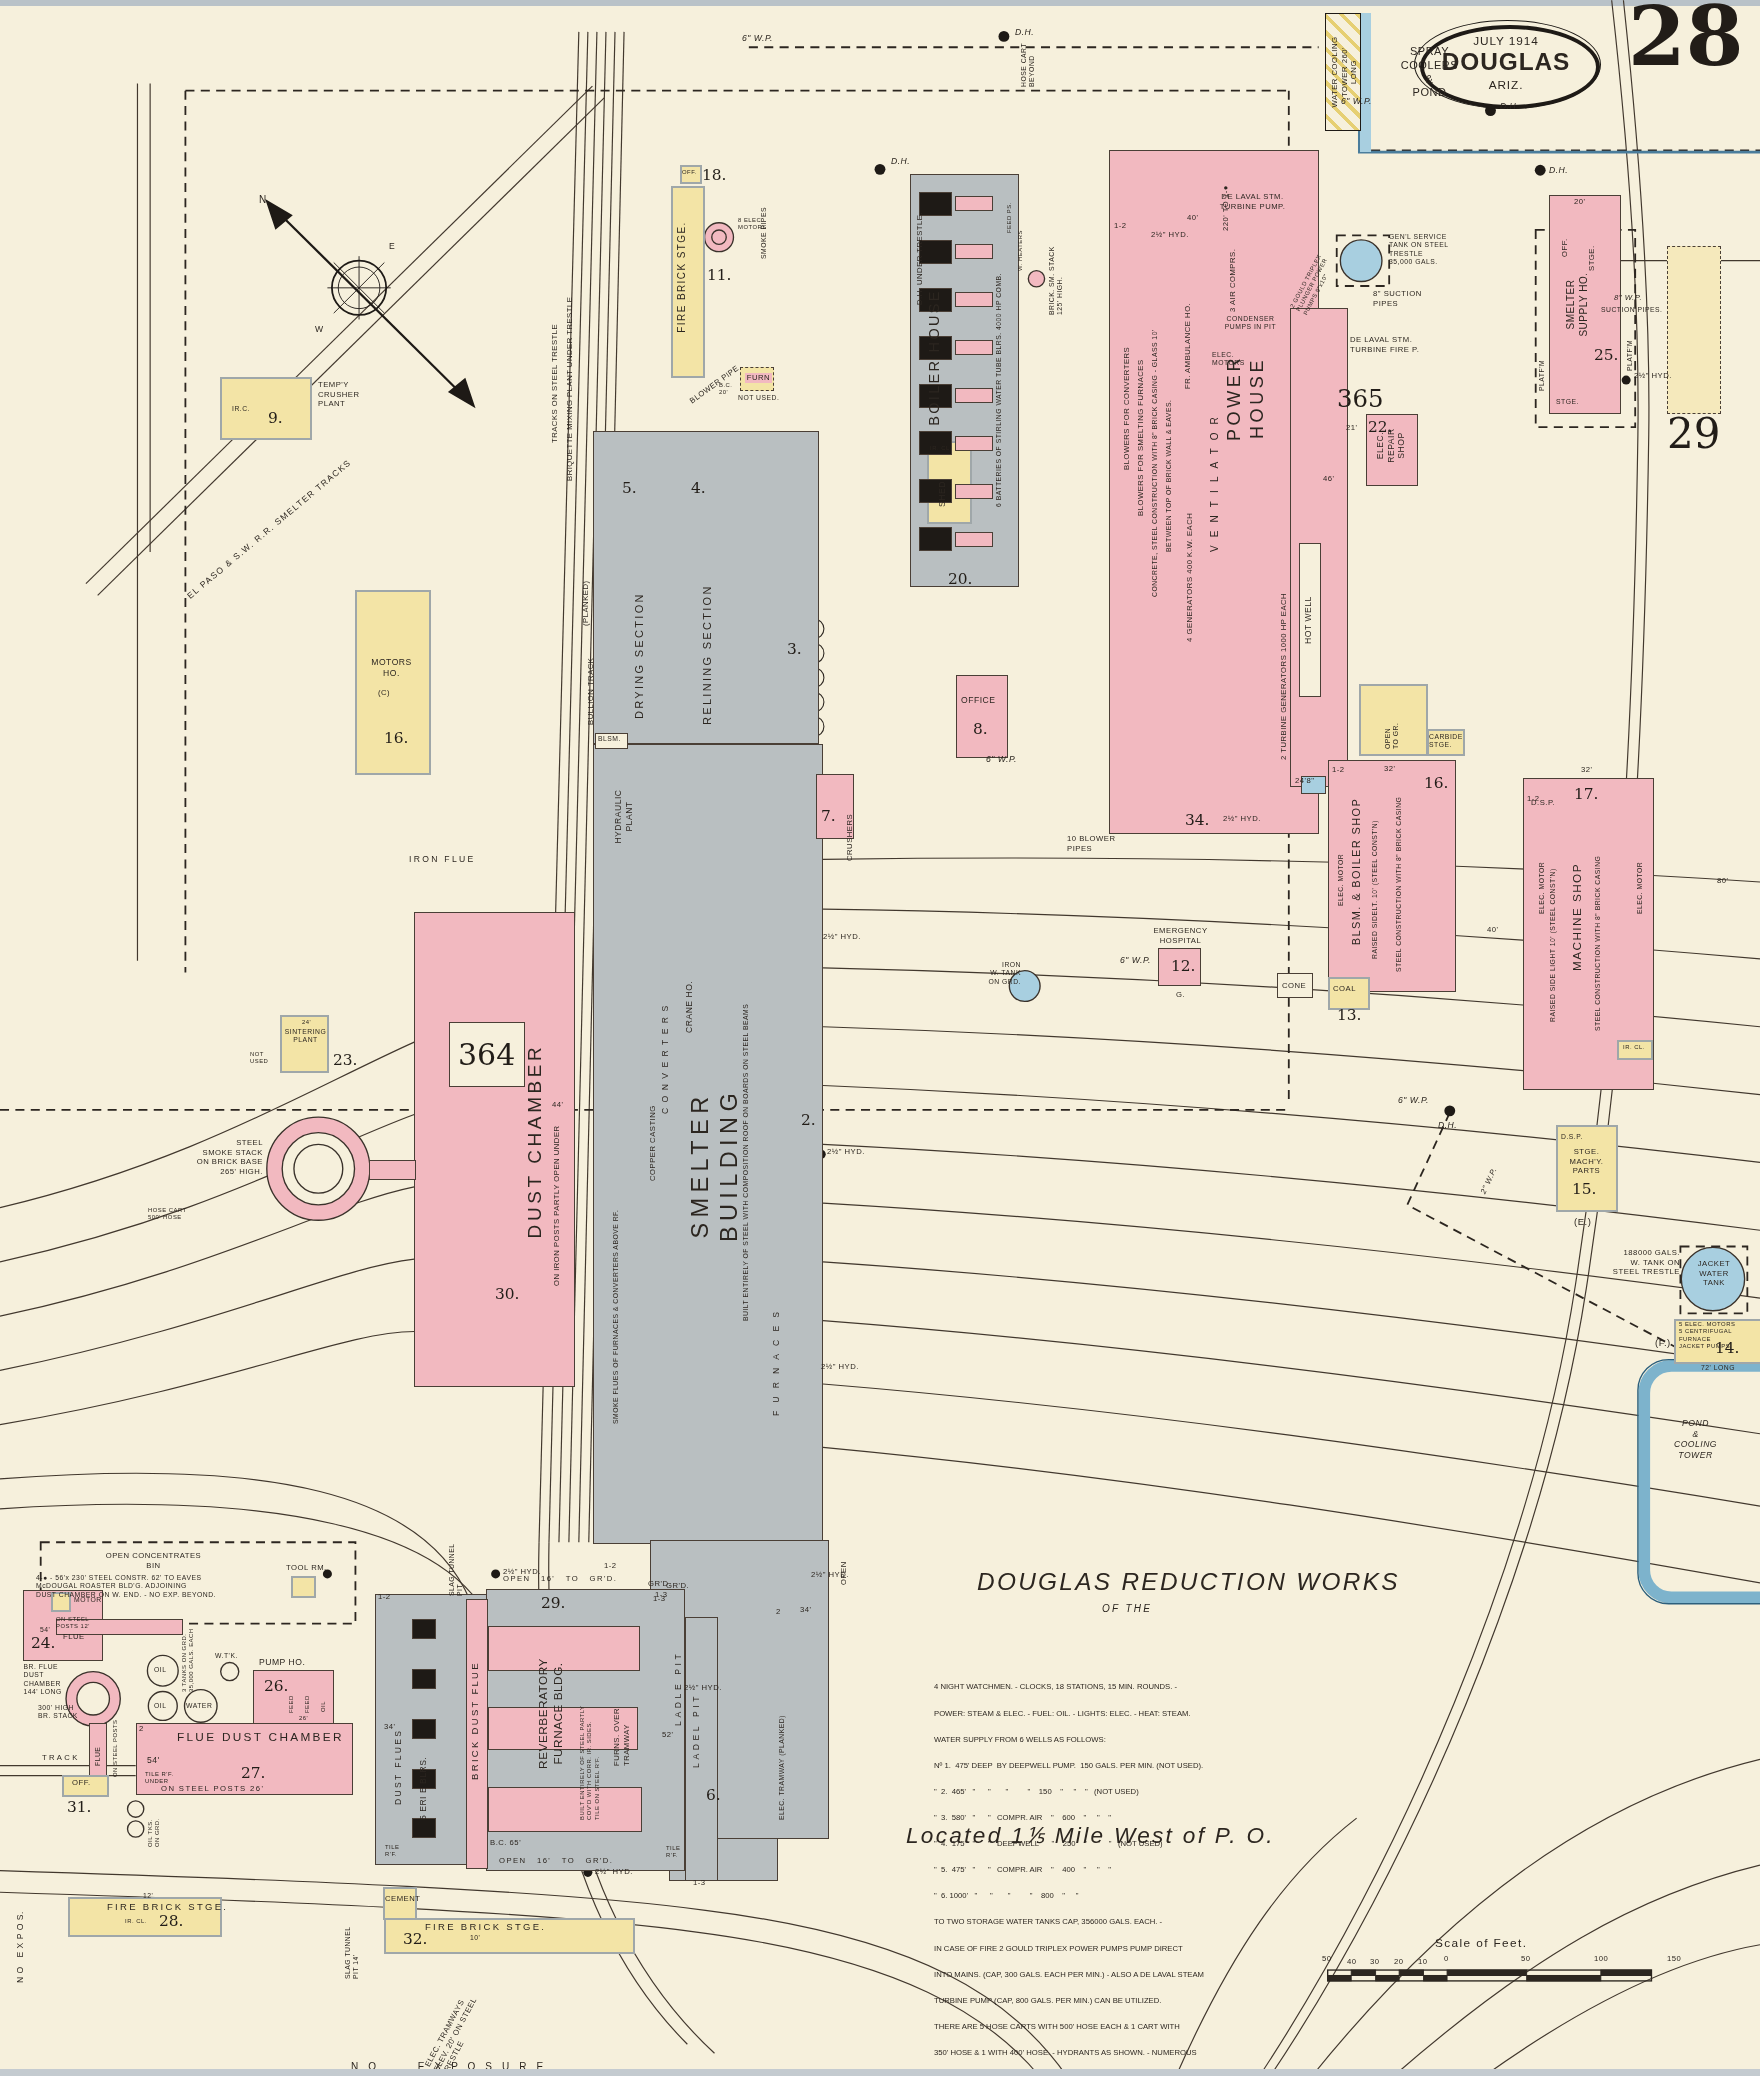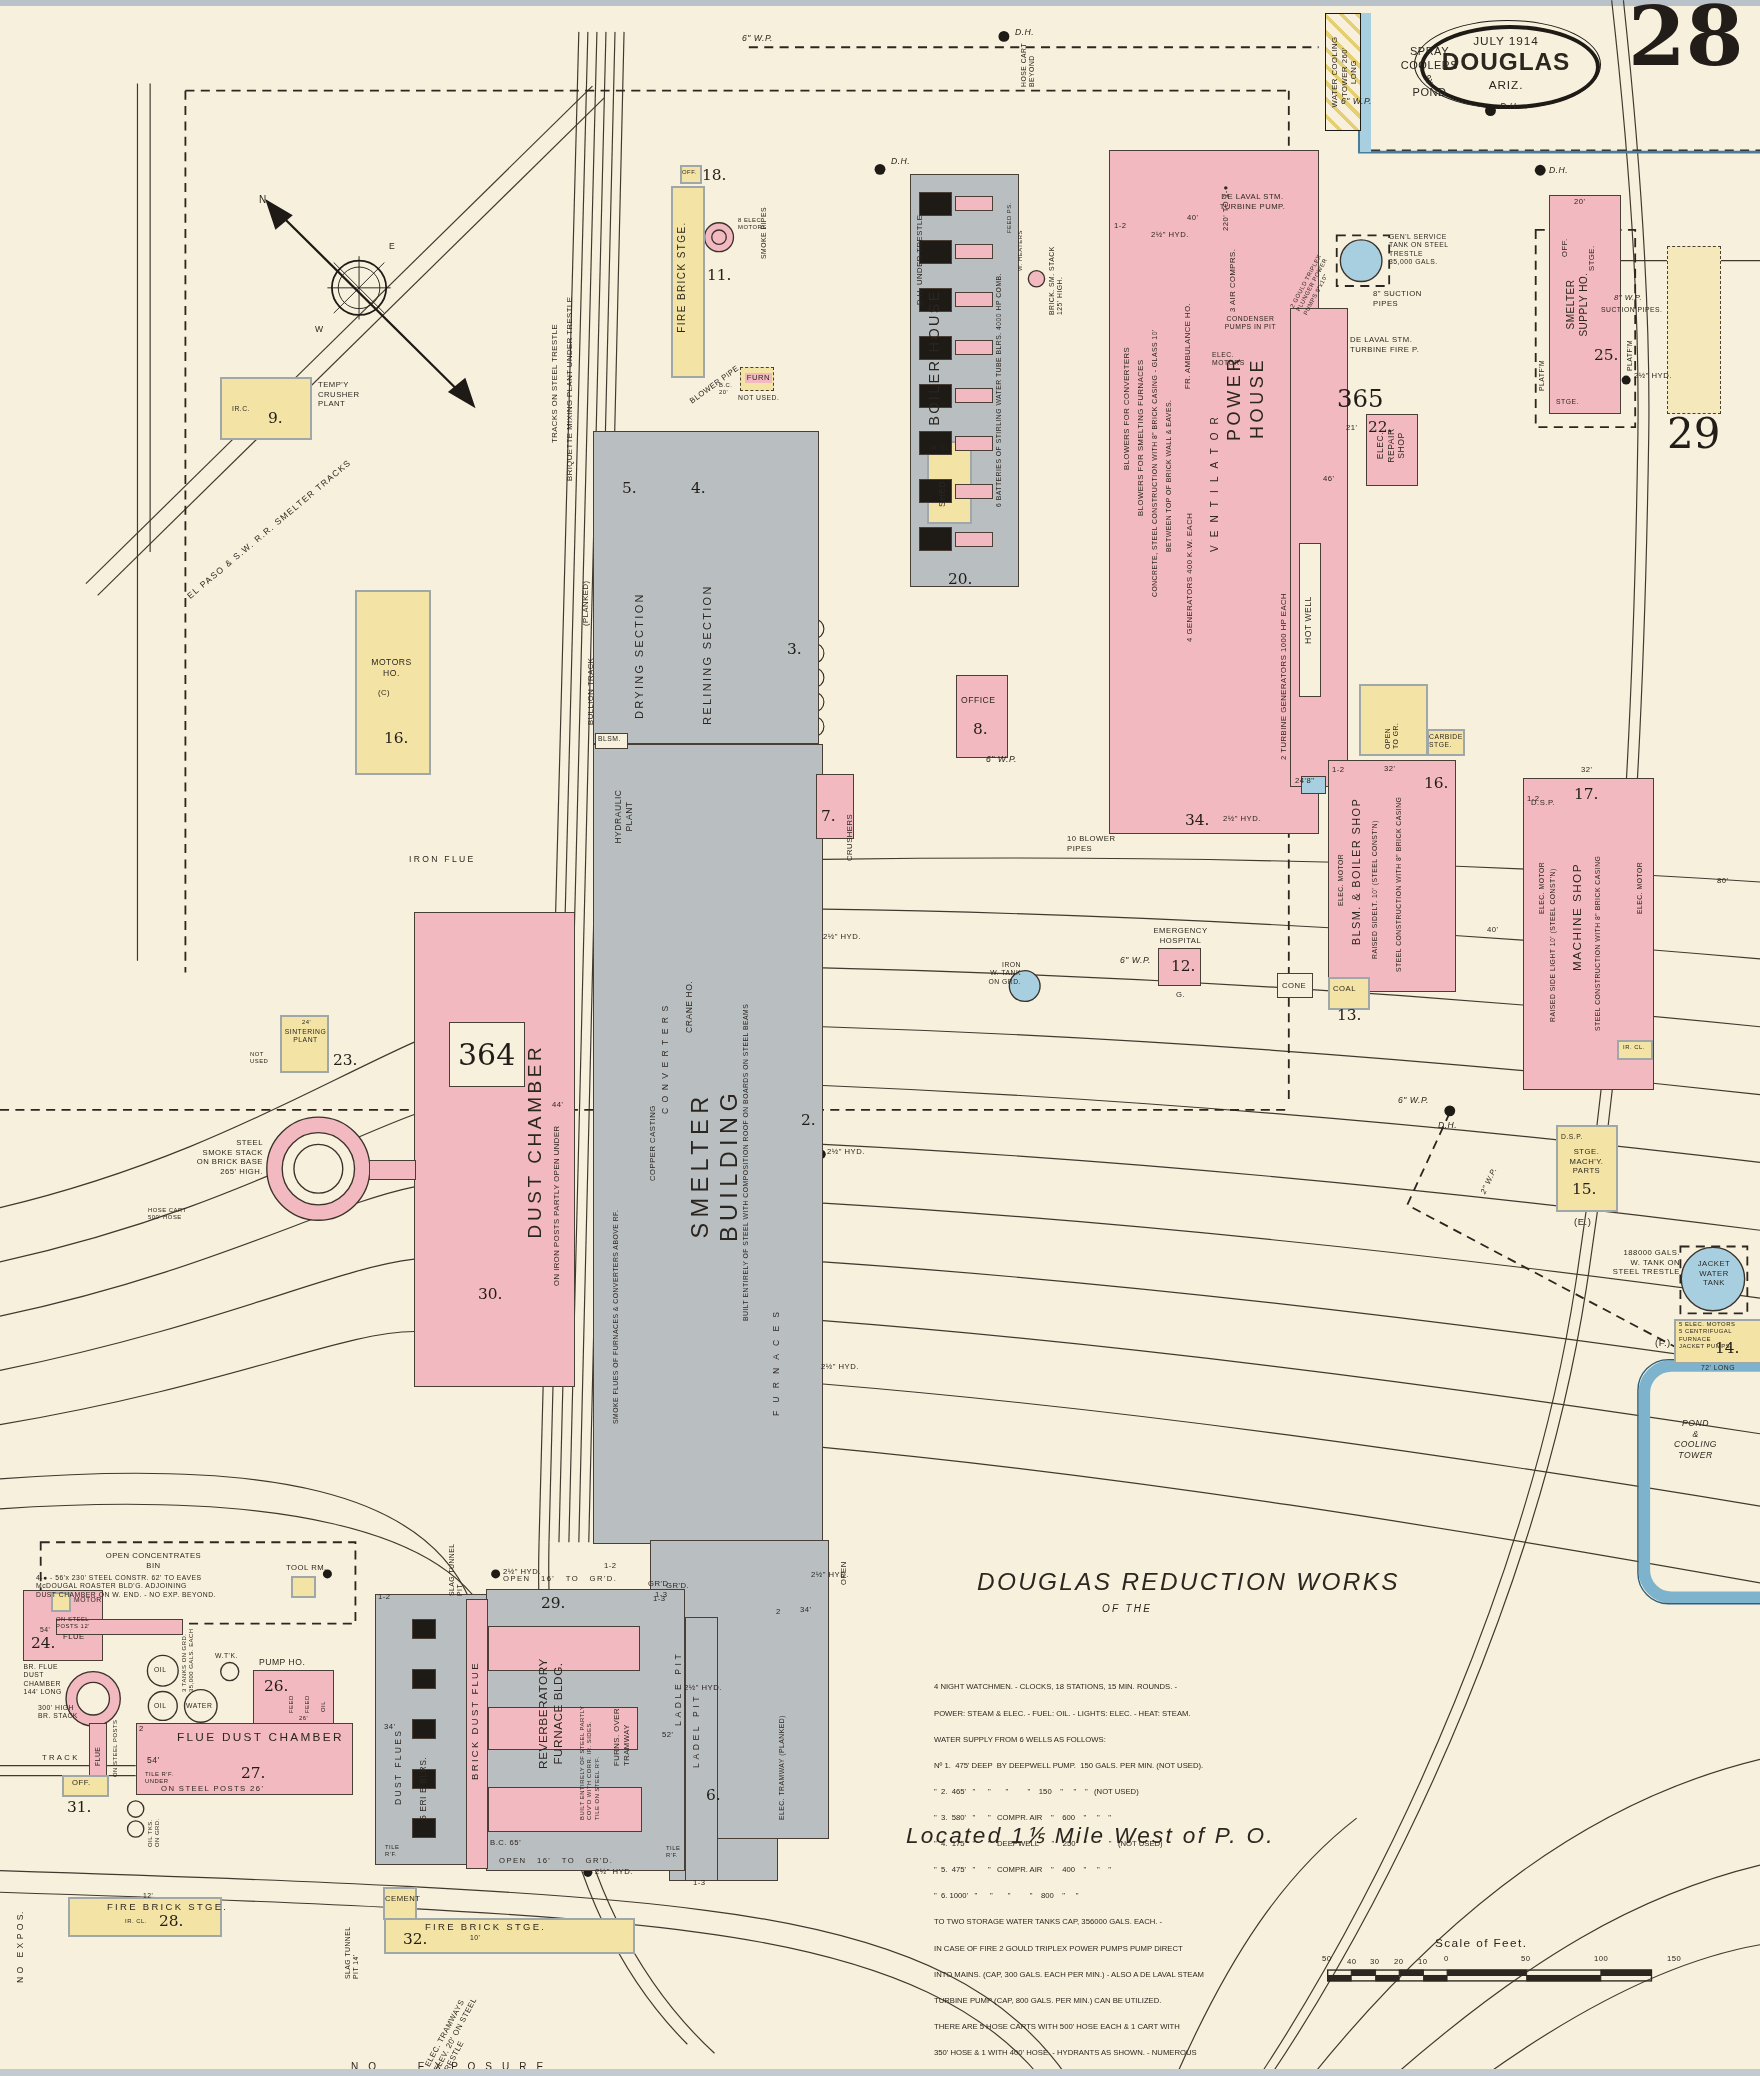--- a/index.html
+++ b/index.html
@@ -478,21 +478,21 @@
 <div class="L s8" style="left:648px;top:1579px">GR'D.</div>
 <div class="L s8" style="left:653px;top:1594px">1-3</div>
 <div class="L s8" style="left:823px;top:932px">2½" HYD.</div>
 <div class="L s8" style="left:827px;top:1147px">2½" HYD.</div>
 <div class="L s8" style="left:821px;top:1362px">2½" HYD.</div>
 <div class="L s8" style="left:811px;top:1570px">2½" HYD.</div>
 <div class="L s9 ls2" style="left:409px;top:854px">IRON FLUE</div>
 
 <div class="L ls4 V C" style="left:523px;top:1341px;width:400px;font-size:19px">DUST CHAMBER</div>
 <div class="L s8 V" style="left:552px;top:1286px;width:300px">ON IRON POSTS PARTLY OPEN UNDER</div>
-<b class="N s15" style="left:478px;top:1285px">30.</b>
+<b class="N s15" style="left:495px;top:1285px">30.</b>
 <div class="L s8" style="left:552px;top:1100px">44'</div>
 
 <div class="L s7 C" style="left:282px;top:1028px;width:47px">SINTERING
 PLANT</div>
 <b class="N s13" style="left:333px;top:1051px">23.</b>
 <div class="L s6" style="left:250px;top:1051px">NOT
 USED</div>
 <div class="L s6" style="left:302px;top:1019px">24'</div>
 <div class="L s8 R" style="left:165px;top:1138px;width:98px">STEEL
 SMOKE STACK

